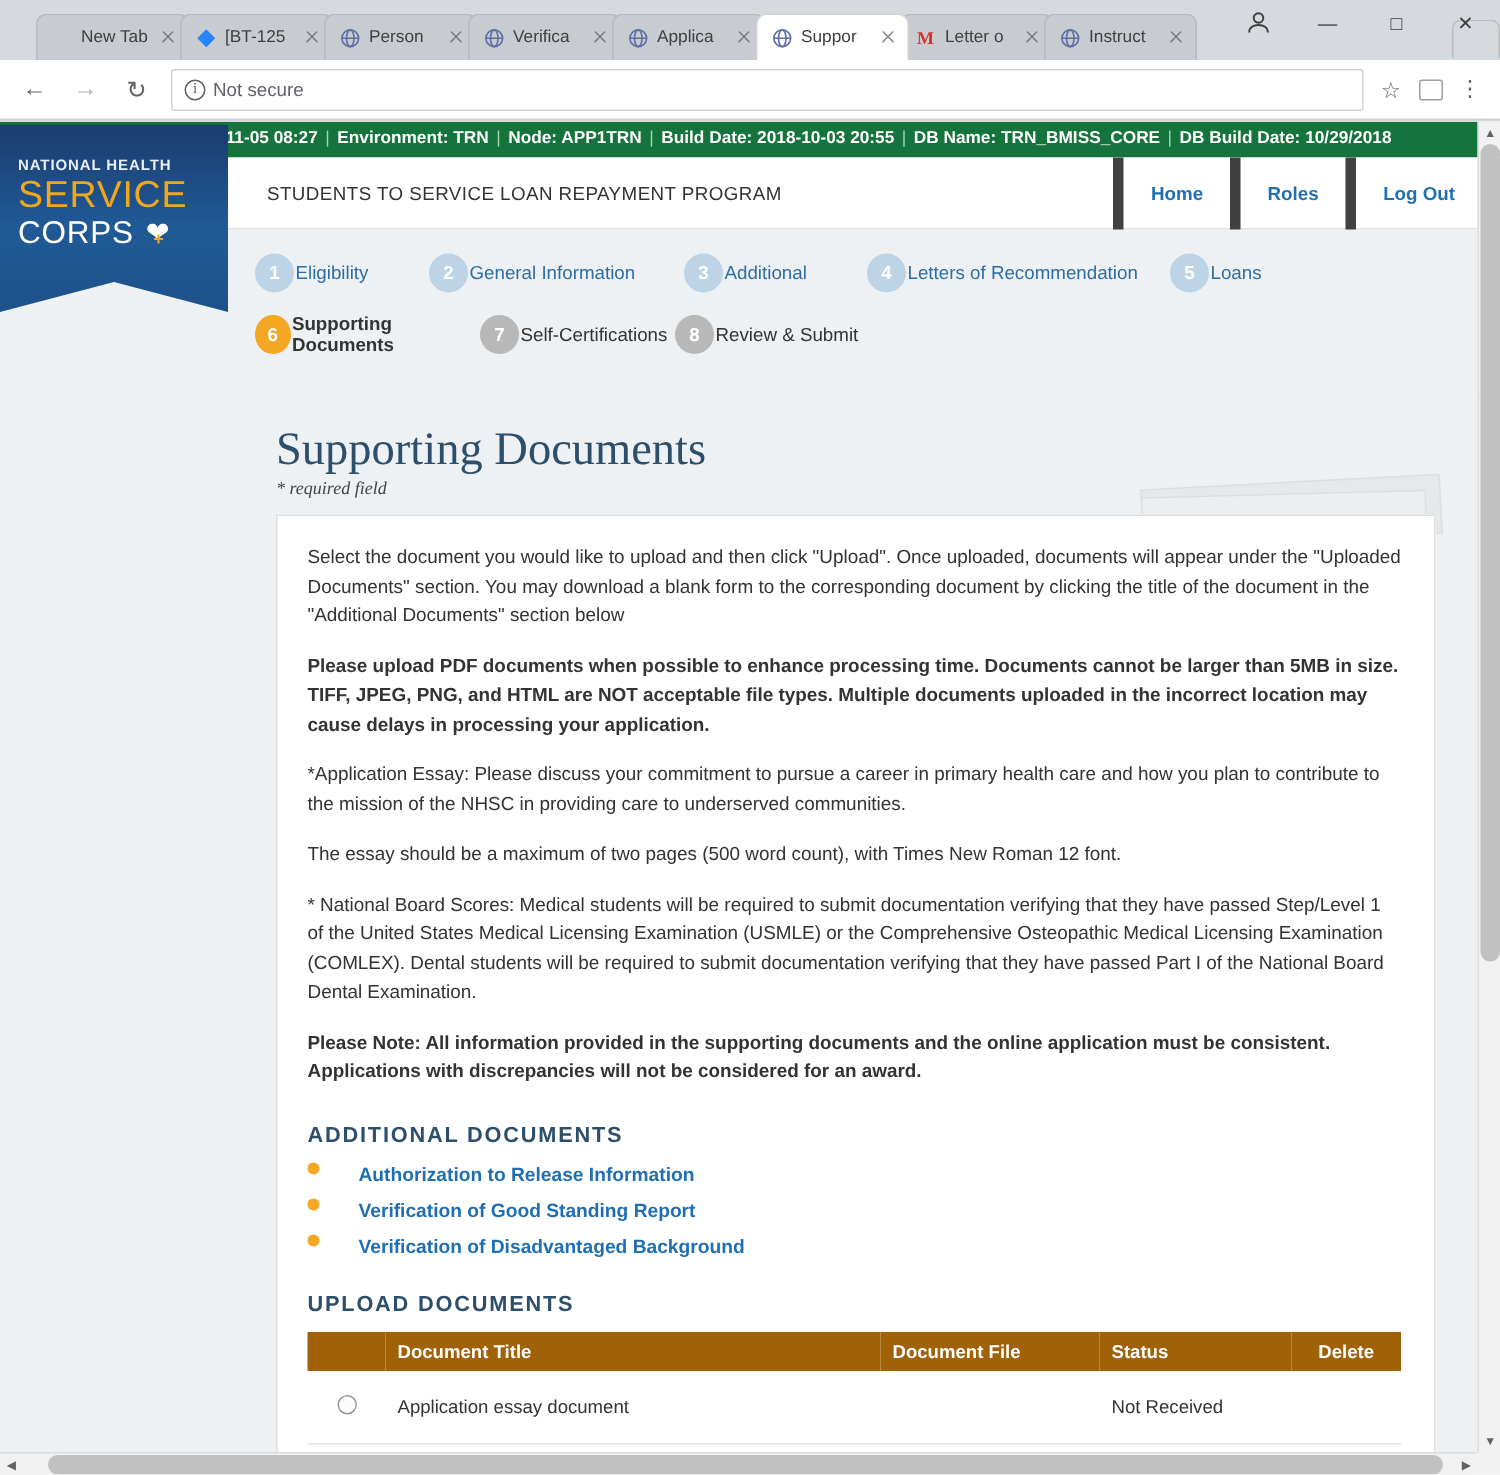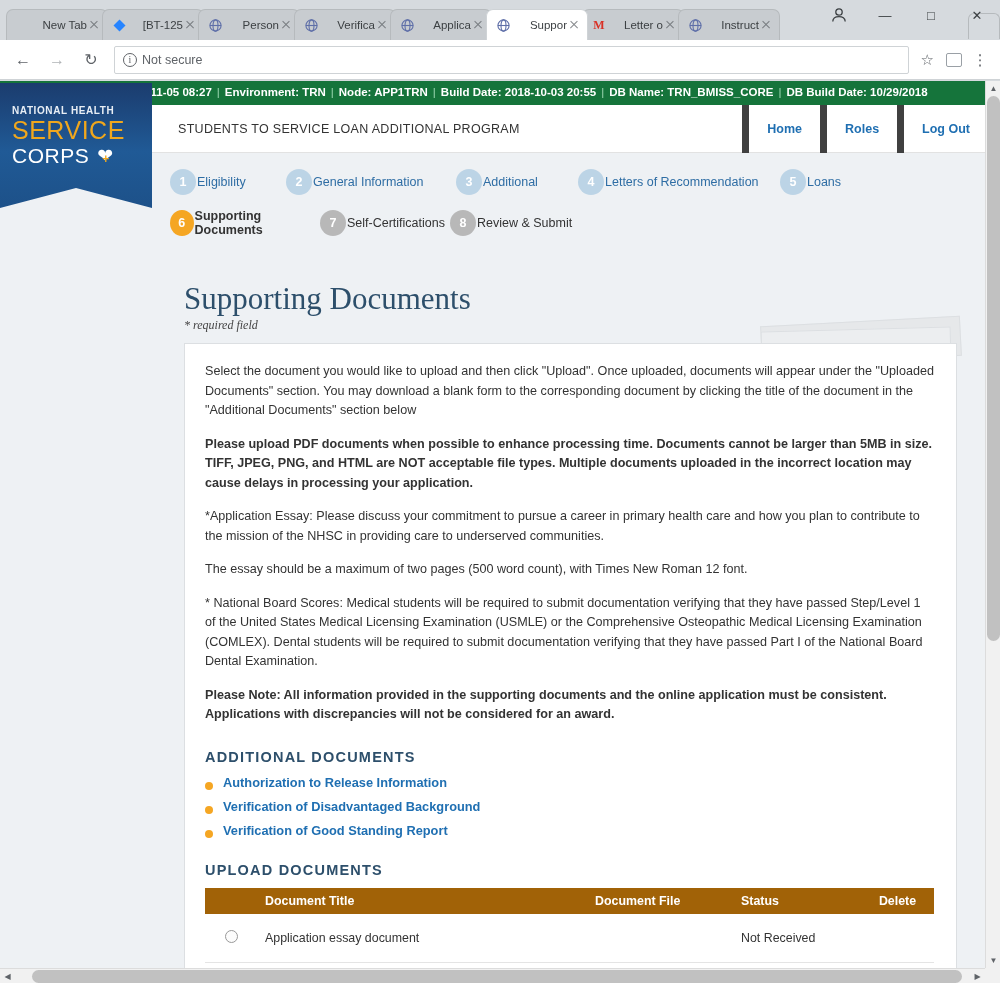--- a/index.html
+++ b/index.html
@@ -17,24 +17,23 @@
     height: 40px;
     background: #d6dade;
     display: flex;
     align-items: flex-end;
     position: relative;
   }
   .tabstrip {
     display: flex;
     align-items: flex-end;
     height: 40px;
-    padding-left: 6px;
+    padding-left: 24px;
     flex: 1;
     overflow: hidden;
-    text-align: right;
   }
   .tab {
     display: flex;
     align-items: center;
     height: 31px;
     width: 102px;
     min-width: 102px;
     padding: 0 6px 0 9px;
     background: #c8ccd0;
     border-top-left-radius: 7px;
@@ -344,21 +343,21 @@
     color: #333333;
   }
   .card p.bold { font-weight: bold; }
   .sec-head {
     font-size: 14.5px;
     letter-spacing: 1.2px;
     color: #2d4f6b;
     font-weight: bold;
     margin: 24px 0 10px 0;
   }
-  .doc-link-row { display: flex; align-items: flex-end; margin-bottom: 9px; }
+  .doc-link-row { display: flex; align-items: flex-start; margin-bottom: 9px; gap: 16px; }
   .bullet {
     width: 8px; height: 8px;
     background: #f5a623;
     border-radius: 50%;
     margin-right: 10px;
     flex: 0 0 8px;
   }
   .doc-link {
     color: #1f6fb2;
     font-size: 12.8px;
@@ -571,21 +570,21 @@
 
       <div class="site-header">
         <div class="brand">
           <div class="l1">NATIONAL HEALTH</div>
           <div class="l2">SERVICE</div>
           <div class="l3">
             <span>CORPS</span>
             <span class="heart">❤<span class="plus">+</span></span>
           </div>
         </div>
-        <div class="prog-title">STUDENTS TO SERVICE LOAN ADDITIONAL PROGRAM</div>
+        <div class="prog-title">STUDENTS TO SERVICE LOAN REPAYMENT PROGRAM</div>
         <div class="top-nav" id="topnav">
             <a href="#">Home</a>
             <a href="#">Roles</a>
             <a href="#">Log Out</a>
           </div>
       </div>
 
       <div class="steps-wrap">
         <div class="steprow" id="steprow1">
             <div class="step" style="width: 116px;">
@@ -643,25 +642,25 @@
               </div>
 
             <div class="sec-head">ADDITIONAL DOCUMENTS</div>
             <div id="addldocs">
                 <div class="doc-link-row">
                   <span class="bullet"></span>
                   <a class="doc-link" href="#">Authorization to Release Information</a>
                 </div>
                 <div class="doc-link-row">
                   <span class="bullet"></span>
-                  <a class="doc-link" href="#">Verification of Disadvantaged Background</a>
+                  <a class="doc-link" href="#">Verification of Good Standing Report</a>
                 </div>
                 <div class="doc-link-row">
                   <span class="bullet"></span>
-                  <a class="doc-link" href="#">Verification of Good Standing Report</a>
+                  <a class="doc-link" href="#">Verification of Disadvantaged Background</a>
                 </div>
               </div>
 
             <div class="sec-head">UPLOAD DOCUMENTS</div>
             <table class="docs">
               <thead>
                 <tr id="thead-row">
                     <th style="width: 52px;"></th>
                     <th style="width: 330px;">Document Title</th>
                     <th style="width: 146px;">Document File</th>

